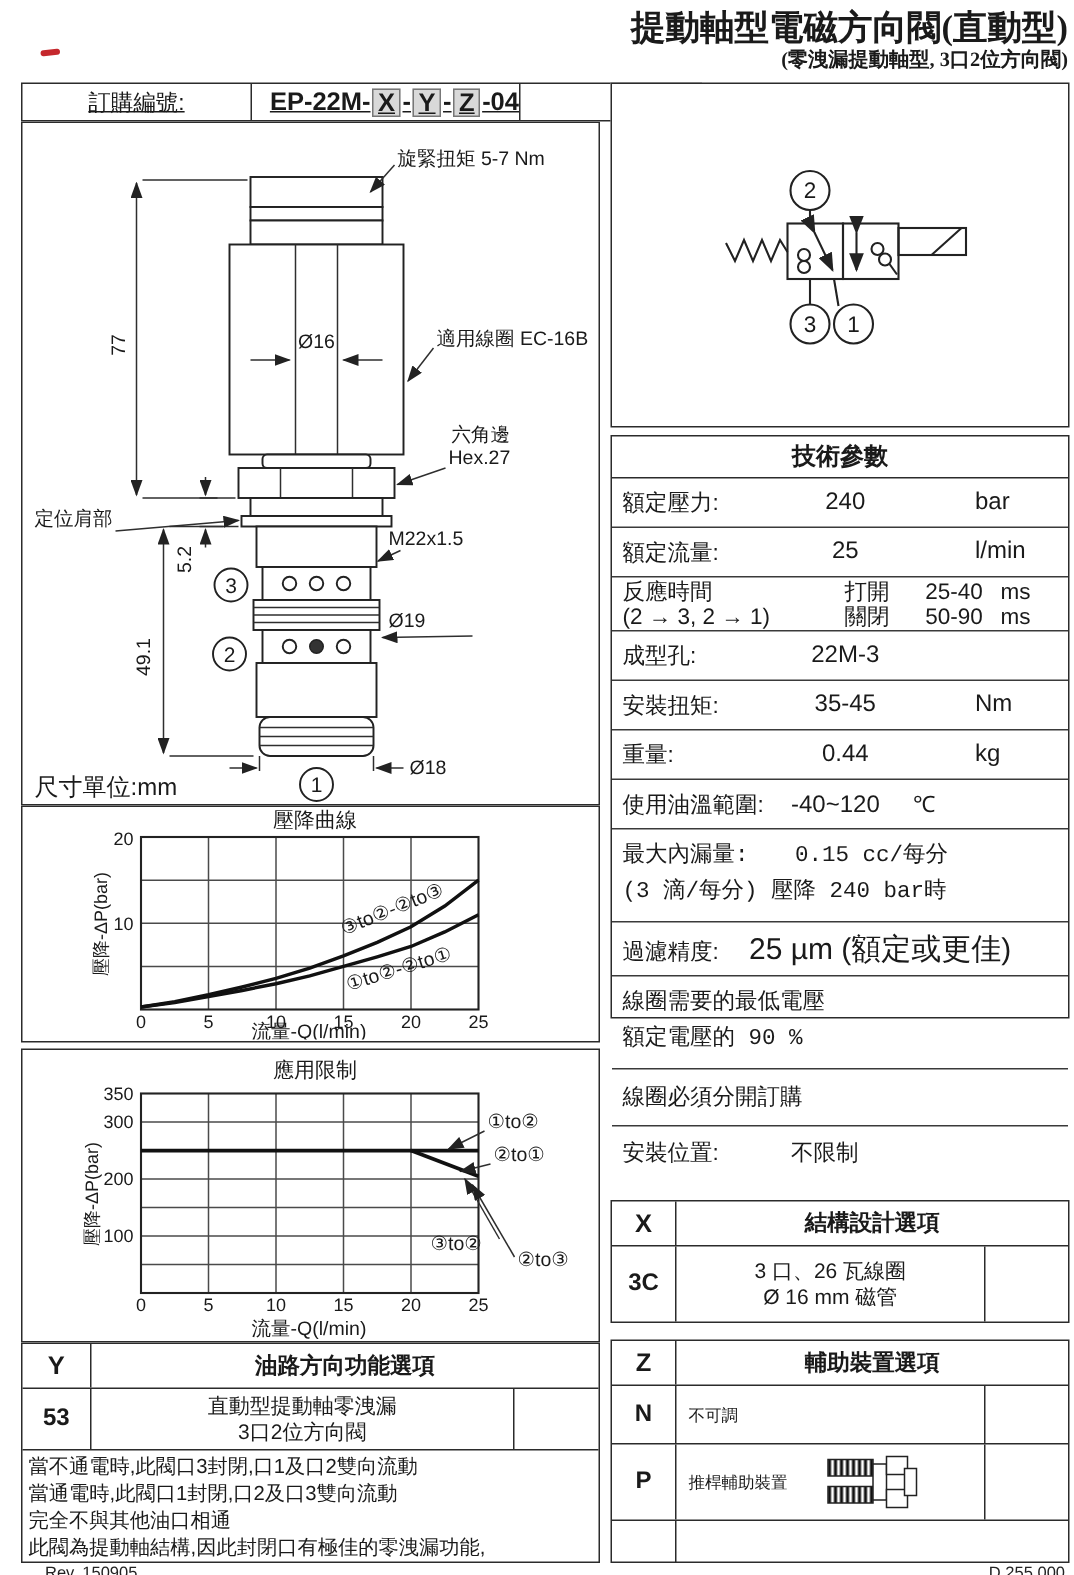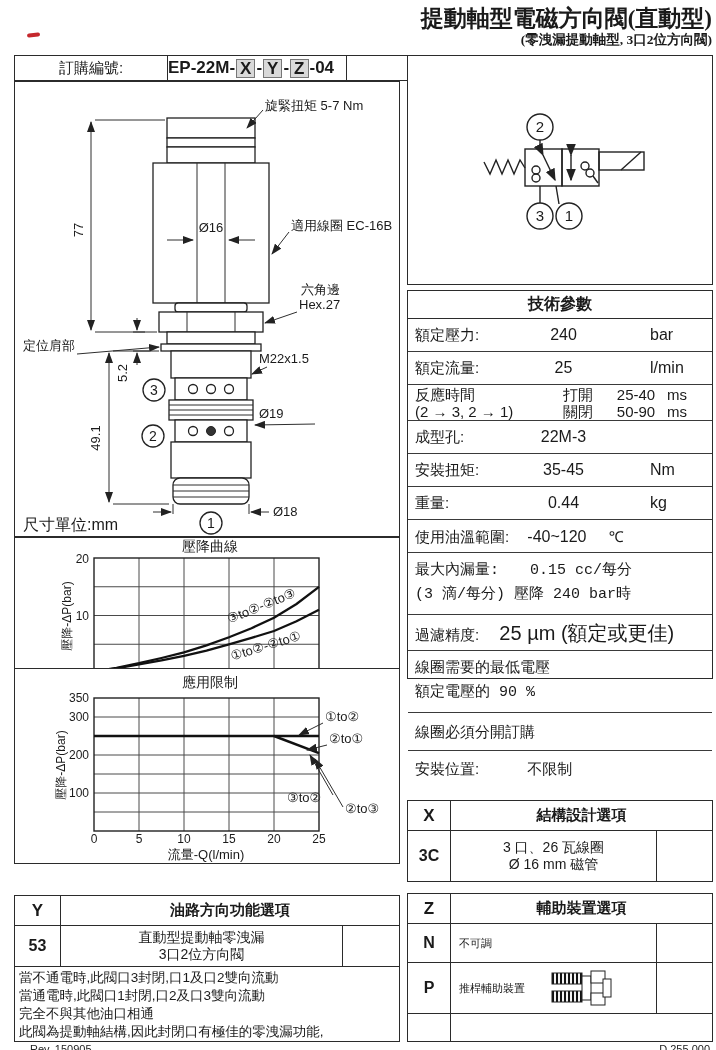--- a/index.html
+++ b/index.html
@@ -9,33 +9,33 @@
 
   
   .titleblock{position:absolute;top:6px;left:300px;width:412px;text-align:right;
               font-family:"Liberation Serif",serif;}
   .title{font-size:23px;font-weight:bold;letter-spacing:0px;line-height:26px;}
   .subtitle{font-size:13.5px;font-weight:bold;line-height:16px;}
   .red-mark{position:absolute;left:27px;top:33px;width:13px;height:3.5px;background:#c5282d;
             border-radius:2px;transform:rotate(-6deg);}
 
   
-  .order-box{left:14px;top:55px;width:454px;height:26px;display:flex;align-items:stretch;}
+  .order-box{left:14px;top:55px;width:454px;height:26px;display:flex;align-items:stretch;text-decoration:underline;}
   .order-label{flex:0 0 152px;display:flex;align-items:center;justify-content:center;
                font-size:15px;border-right:1.3px solid #2b2b2b;}
-  .order-code{flex:0 0 178px;display:flex;align-items:center;justify-content:flex-start;
+  .order-code{flex:0 0 178px;display:flex;align-items:center;justify-content:flex-end;
               font-size:17px;font-weight:bold;border-right:1.3px solid #2b2b2b;white-space:nowrap;}
   .codebox{display:inline-block;border:1.5px solid #777;background:#d9d9d9;padding:0 3px;
            margin:0 1px;line-height:17px;}
   .order-empty{flex:1;}
 
   
   .drawing-box{left:14px;top:81px;width:386px;height:456px;}
   .chart1-box{left:14px;top:537px;width:386px;height:158px;}
-  .chart2-box{left:14px;top:668px;width:386px;height:196px;}
+  .chart2-box{left:14px;top:699px;width:386px;height:196px;}
   .symbol-box{left:407px;top:55px;width:306px;height:230px;}
 
   
   .params-box{left:407px;top:290px;width:306px;height:389px;font-size:15px;}
   .phead{height:27px;display:flex;align-items:center;justify-content:center;font-weight:bold;
          font-size:16px;border-bottom:1.4px solid #2b2b2b;}
   .prow{border-bottom:1.2px solid #3a3a3a;display:flex;align-items:center;box-sizing:border-box;
         padding-left:7px;}
   .prow:last-child{border-bottom:none;}
   .r33{height:33px;} .r36{height:36px;} .r38{height:38px;} .r62{height:62px;font-family:Liberation Mono, monospace;}

